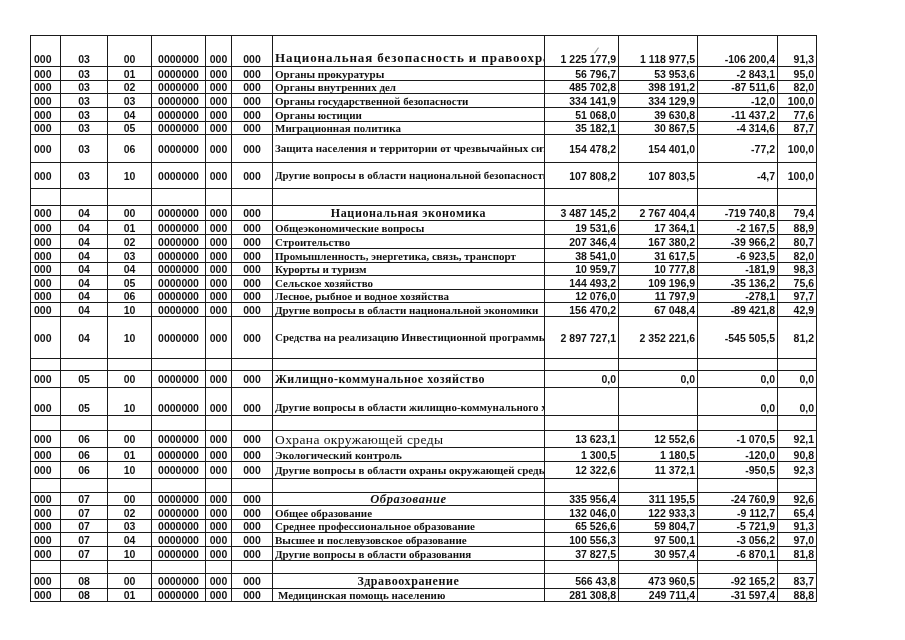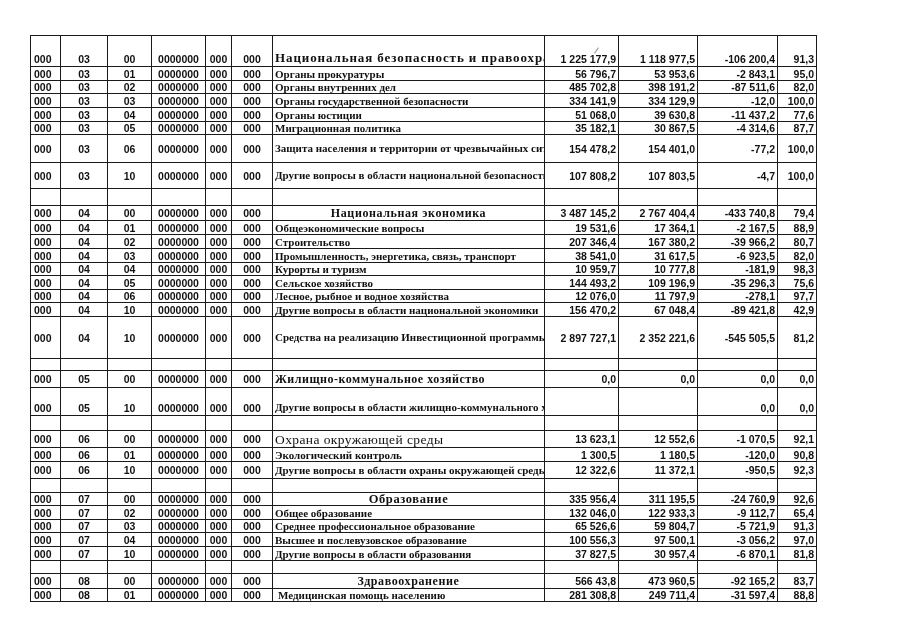--- a/index.html
+++ b/index.html
@@ -52,21 +52,21 @@
   }
   td.nm.head-center {
     font-weight: bold; font-size: 12px; letter-spacing: 0.6px; text-align: center;
   }
   td.nm.head-housing {
     font-weight: bold; font-size: 12px; letter-spacing: 0.5px; line-height: 14px;
   }
   td.nm.head-env {
     font-weight: normal; font-size: 13.5px; letter-spacing: 0.4px; line-height: 15px;
   }
-  td.nm.edu { font-size: 12.5px; }
+  td.nm.edu { font-size: 12.5px; font-style: italic; }
   td.nm.indent { padding-left: 5px; margin-left: 40px; }
   .pen-mark {
     position: absolute; left: 596px; top: 47px; width: 1px; height: 7px;
     background: #9a9a9a; transform: rotate(35deg);
   }
 </style>
 </head>
 <body>
 
 <div class="sheet">
@@ -207,21 +207,21 @@
     <tr style="height:15px">
       <td class="c l">000</td>
       <td class="c">04</td>
       <td class="c">00</td>
       <td class="c">0000000</td>
       <td class="c">000</td>
       <td class="c">000</td>
       <td class="nm head-center">Национальная экономика</td>
       <td class="n">3 487 145,2</td>
       <td class="n">2 767 404,4</td>
-      <td class="n">-433 740,8</td>
+      <td class="n">-719 740,8</td>
       <td class="n">79,4</td>
     </tr>
     <tr style="height:14px">
       <td class="c l">000</td>
       <td class="c">04</td>
       <td class="c">01</td>
       <td class="c">0000000</td>
       <td class="c">000</td>
       <td class="c">000</td>
       <td class="nm">Общеэкономические вопросы</td>
@@ -272,21 +272,21 @@
     <tr style="height:14px">
       <td class="c l">000</td>
       <td class="c">04</td>
       <td class="c">05</td>
       <td class="c">0000000</td>
       <td class="c">000</td>
       <td class="c">000</td>
       <td class="nm">Сельское хозяйство</td>
       <td class="n">144 493,2</td>
       <td class="n">109 196,9</td>
-      <td class="n">-35 296,3</td>
+      <td class="n">-35 136,2</td>
       <td class="n">75,6</td>
     </tr>
     <tr style="height:13px">
       <td class="c l">000</td>
       <td class="c">04</td>
       <td class="c">06</td>
       <td class="c">0000000</td>
       <td class="c">000</td>
       <td class="c">000</td>
       <td class="nm">Лесное, рыбное и водное хозяйства</td>

